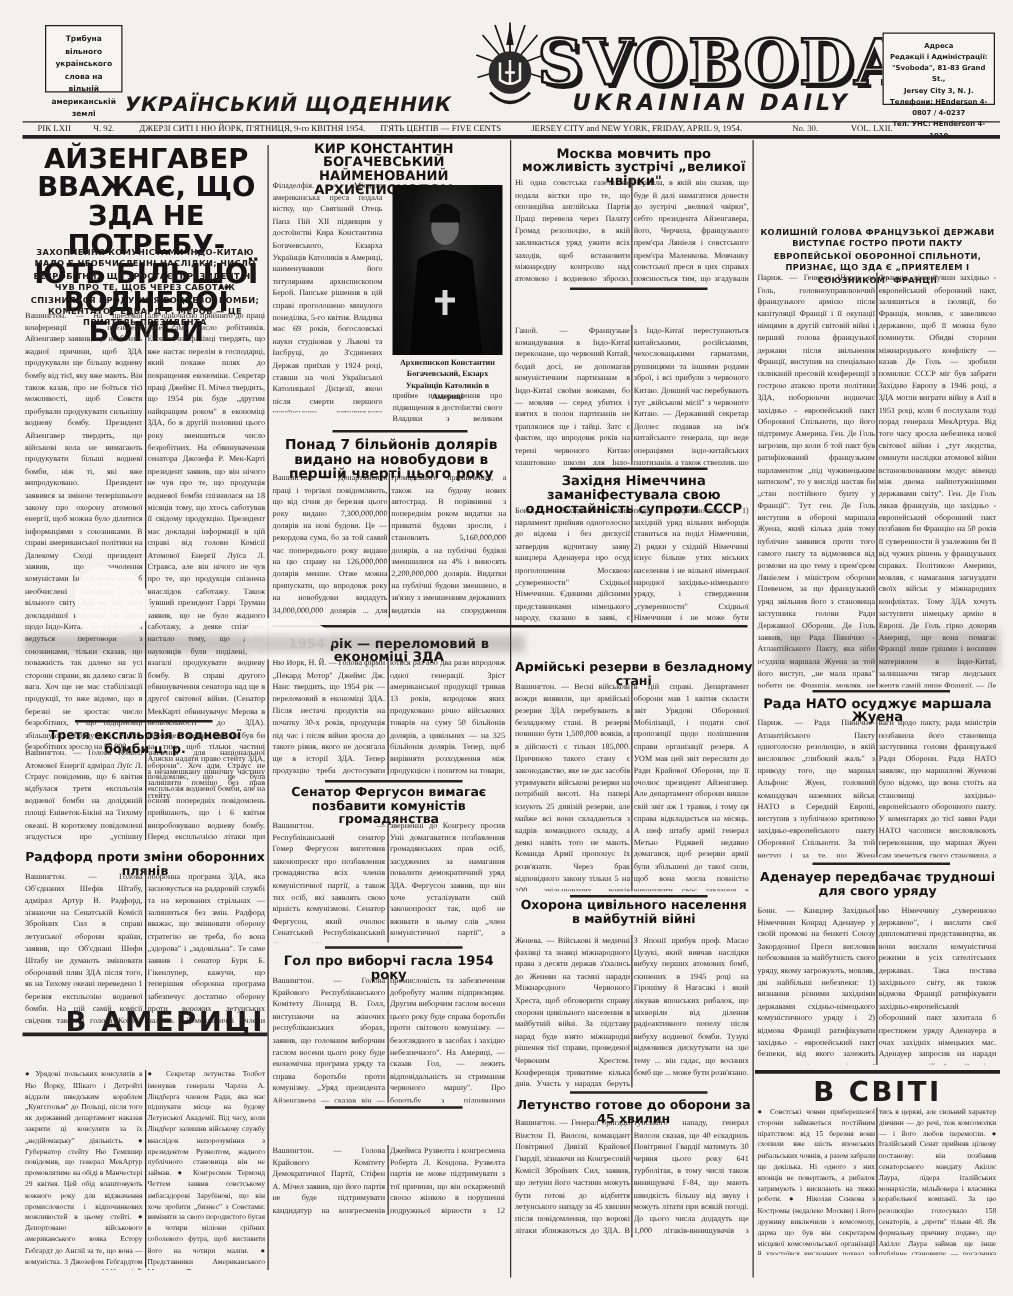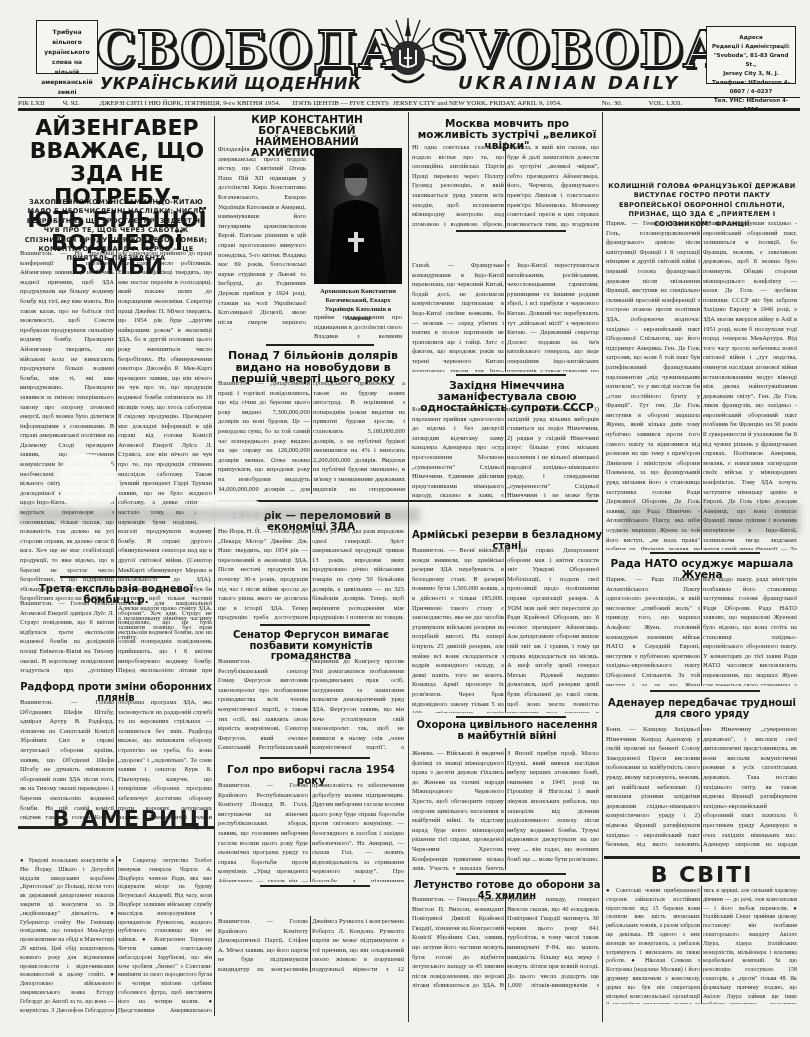--- a/index.html
+++ b/index.html
@@ -50,21 +50,20 @@
 </style>
 </head>
 <body>
 
 <div class="page">
 
   <div class="masthead">
     <div class="ear left">
       <span>Трибуна вільного українського слова на вільній американській землі</span>
     </div>
-    <div class="title-word title-uk">СВОБОДА</div>
     <div class="sub-uk">УКРАЇНСЬКИЙ ЩОДЕННИК</div>
     <svg class="emblem" viewBox="0 0 60 78">
       <g stroke="#1a1a1a" fill="none" stroke-width="1.4">
         <path d="M30 40 L30 4 M30 40 L8 14 M30 40 L52 14 M30 40 L3 30 M30 40 L57 30 M30 40 L4 48 M30 40 L56 48 M30 40 L18 6 M30 40 L42 6"></path>
       </g>
       <circle cx="30" cy="44" r="17" fill="#2b2b2b"></circle>
       <path d="M22 36 L22 50 Q30 56 38 50 L38 36 M30 34 L30 54 M26 44 L34 44" stroke="#f3f1eb" stroke-width="2" fill="none"></path>
       <path d="M14 60 Q30 76 46 60" stroke="#1a1a1a" stroke-width="2.5" fill="none"></path>
       <path d="M30 6 L27 22 L33 22 Z" fill="#1a1a1a"></path>
     </svg>
@@ -74,25 +73,25 @@
       <div>Адреса</div>
       <div>Редакції і Адміністрації:</div>
       <div>"Svoboda", 81-83 Grand St.,</div>
       <div>Jersey City 3, N. J.</div>
       <div>Телефони: HEnderson 4-0807 / 4-0237</div>
       <div>Тел. УНС: HEnderson 4-1010</div>
     </div>
   </div>
 
   <div class="dateline">
-    <span style="">РІК LXII</span>
+    <span style="margin-left:12px">РІК LXII</span>
     <span style="margin-left:18px">Ч. 92.</span>
     <span style="margin-left:20px">ДЖЕРЗІ СИТІ І НЮ ЙОРК,  П'ЯТНИЦЯ, 9-го КВІТНЯ 1954.</span>
     <span style="margin-left:12px">П'ЯТЬ ЦЕНТІВ — FIVE CENTS</span>
-    <span style="margin-left:4px">JERSEY CITY and NEW YORK,  FRIDAY, APRIL 9, 1954.</span>
+    <span style="margin-left:24px">JERSEY CITY and NEW YORK,  FRIDAY, APRIL 9, 1954.</span>
     <span style="margin-left:40px">No. 30.</span>
     <span style="margin-left:26px">VOL. LXII.</span>
   </div>
 
   <div class="headline" style="left:22px;top:116px;width:190px;font-size:22px;">АЙЗЕНГАВЕР ВВАЖАЄ, ЩО ЗДА НЕ ПОТРЕБУ- ЮТЬ БІЛЬШОЇ ВОДНЕВОЇ БОМБИ</div>
   <div class="deck" style="left:20px;top:198px;width:192px;font-size:6.6px;line-height:9.4px;">ЗАХОПЛЕННЯ КОМУНІСТАМИ ІНДО-КИТАЮ МАЛО Б НЕОБЧИСЛЕННІ НАСЛІДКИ; ЧИСЛО БЕЗРОБІТНИХ ЩЕ ЗРОСТАЄ; ПРЕЗИДЕНТ НЕ ЧУВ ПРО ТЕ, ЩОБ ЧЕРЕЗ САБОТАЖ СПІЗНИЛАСЯ ПРОДУКЦІЯ ВОДНЕВОЇ БОМБИ; КОМЕНТАТОР ЕДВАРД Р. МЕРОВ — ЦЕ ПРИЯТЕЛЬ ПРЕЗИДЕНТА</div>
   <div class="body" style="left:20px;top:248px;width:94px;height:404px;">Вашингтон. — На пресовій конференції президент Айзенгавер заявив, що не бачить жадної причини, щоб ЗДА продукували ще більшу водневу бомбу від тієї, яку вже мають. Він також казав, про не боїться тієї можливості, щоб Совєти пробували продукувати сильнішу водневу бомбу. Президент Айзенгавер твердить, що військові кола не вимагають продукувати більші водневі бомби, ніж ті, які вже випродуковано. Президент заявився за зміною теперішнього закону про охорону атомової енергії, щоб можна було ділитися інформаціями з союзниками. В справі американської політики на Далекому Сході президент заявив, що заволення комуністами Індо-Китаю мало б необчислені наслідки для вільного світу. Він не міг дати докладнішої відповіді на запит щодо Індо-Китаю, бо в цій справі ведуться переговори з союзниками, тільки сказав, що поважність так далеко на усі сторони справи, як далеко сягає її вага. Хоч ще не має стабілізації продукції, то вже відомо, що в березні не зростає число безробітних, і що підприємці збільшують продукцію. Число безробітних зросло на 50,000.</div>
   <div class="vrule" style="left:116px;top:248px;height:400px;"></div>
   <div class="body" style="left:118px;top:248px;width:94px;height:400px;">але одночасно прийнято до праці таке саме число робітників. Економічні фахівці твердять, що вже настає перелім в господарці, який покаже шлях до покращення економіки. Секретар праці Джеймс П. Мічел твердить, що 1954 рік буде „другим найкращим роком" в економіці ЗДА, бо в другій половині цього року зменшиться число безробітних. На обвинувачення сенатора Джозефа Р. Мек-Карті президент заявив, що він нічого не чув про те, що продукція водневої бомби спізнилася на 18 місяців тому, що хтось саботував її свідому продукцію. Президент має докладні інформації в цій справі від голови Комісії Атомової Енергії Луїса Л. Стравса, але він нічого не чув про те, що продукція спізнена внаслідок саботажу. Також бувший президент Гаррі Труман заявив, що не було жадного саботажу, а деяке спізнення настало тому, що думки науковців були поділені, чи взагалі продукувати водневу бомбу. В справі другого обвинувачення сенатора над ще в другої світової війни. (Сенатор МекКарті обвинувачує Мерова в нельояльності до ЗДА). Президент заявив, що він був би за тим, щоб тільки частині Аляски надати право стейту ЗДА, а незамешкану північну частину залишити поміщо без прав стейту.</div>
 

